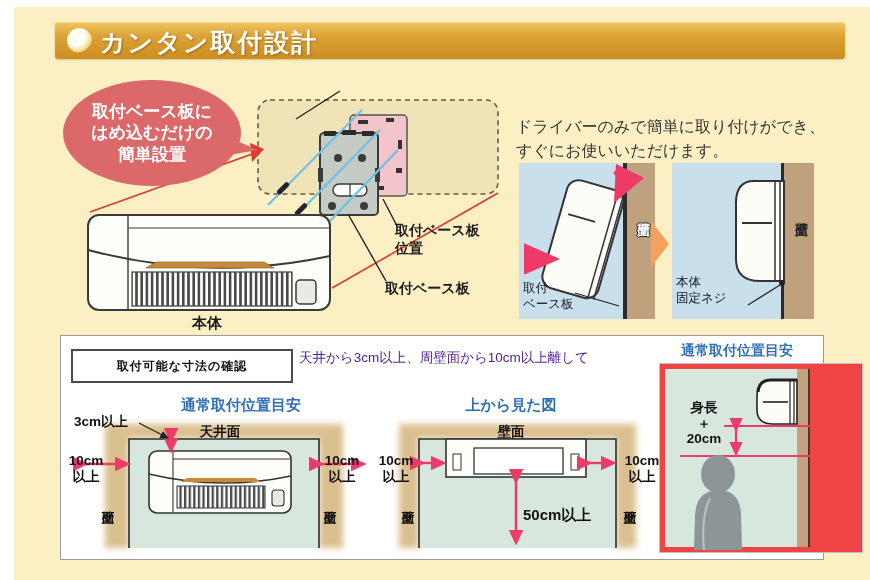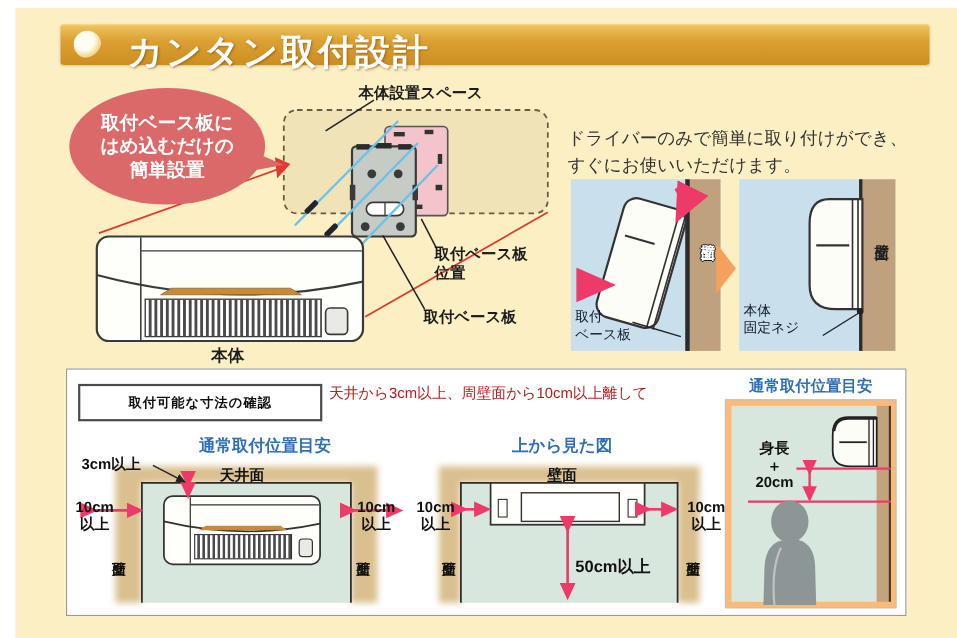--- a/index.html
+++ b/index.html
@@ -7,21 +7,21 @@
        font-family:"Liberation Sans","DejaVu Sans",sans-serif;background:#ffffff;}
   .abs{position:absolute;}
   .bg{left:14px;top:7px;width:856px;height:573px;background:#FBEFC3;}
 
   
   .hbar{left:55px;top:22px;width:790px;height:37px;border-radius:3px;
         background:linear-gradient(180deg,#EFC661 0%,#DCA033 40%,#CC8E21 100%);
         box-shadow:inset 0 1px 0 #F7DC8E, 0 1px 2px rgba(120,80,0,.25);}
   .hbullet{left:67px;top:28px;width:25px;height:25px;border-radius:50%;
         background:radial-gradient(circle at 38% 35%,#FFFDF2 0 40%,#F2D481 68%,rgba(242,212,129,0) 72%);}
-  .htitle{left:116px;top:26px;font-size:32px;font-weight:bold;color:#ffffff;
+  .htitle{left:100px;top:26px;font-size:25px;font-weight:bold;color:#ffffff;
         letter-spacing:2px;text-shadow:1px 1px 2px rgba(120,70,0,.55);}
 
   
   .bubble{left:63px;top:80px;width:178px;height:106px;background:#DC6969;border-radius:50%;
         display:flex;flex-direction:column;align-items:center;justify-content:center;
         color:#fff;font-weight:bold;font-size:17px;line-height:1.25;text-align:center;z-index:3;}
 
   .lbl{color:#1c1c1c;font-weight:bold;white-space:nowrap;z-index:4;}
   .lbl14{font-size:14px;} .lbl15{font-size:15px;}
 
@@ -40,28 +40,28 @@
   .oarrow{left:651px;top:221px;width:0;height:0;z-index:3;
         border-top:23px solid transparent;border-bottom:23px solid transparent;
         border-left:18px solid #F5A05C;}
 
   
   .panel{left:60px;top:335px;width:762px;height:223px;background:#ffffff;
         border:1px solid #9a9a9a;z-index:2;}
   .titlebox{position:absolute;left:10px;top:13px;width:218px;height:30px;border:2px solid #4a4a4a;
         display:flex;align-items:center;justify-content:center;font-size:12px;font-weight:bold;
         color:#111;letter-spacing:1px;}
-  .note{position:absolute;left:238px;top:12px;font-size:13.5px;color:#b91c1c;line-height:1.55;}
+  .note{position:absolute;left:238px;top:12px;font-size:13.5px;color:#4c1d95;line-height:1.55;}
   .bluecap{position:absolute;color:#2F6FB5;font-weight:bold;font-size:15px;text-align:center;}
   .plbl{position:absolute;color:#111;font-weight:bold;white-space:nowrap;z-index:6;}
   .clr{font-size:13.5px;text-align:center;line-height:1.2;}
   .pv{writing-mode:vertical-rl;text-orientation:upright;font-size:12.5px;letter-spacing:2px;}
 
-  .gpanel{position:absolute;left:598px;top:27px;width:154px;height:188px;background:#fdba74;
-        border:1px solid #c0c0c0;}
+  .gpanel{position:absolute;left:598px;top:27px;width:154px;height:188px;background:#ef4444;
+        border:1px solid #c0c0c0;padding-left:48px;}
   .gteal{position:absolute;left:5px;top:5px;width:132px;height:178px;background:#D7E7DE;}
   .gwall{position:absolute;left:137px;top:5px;width:13px;height:178px;background:#C2A37E;
         border-right:2px solid #4a3a28;box-sizing:border-box;}
   svg{position:absolute;overflow:visible;}
 </style>
 </head>
 <body>
 <div id="app">
 
   <div class="abs bg"></div>
@@ -138,21 +138,20 @@
       <rect x="296" y="280" width="20" height="24" rx="4" fill="#E9E9E5" stroke="#3a3a3a" stroke-width="1.5"></rect>
     </g>
   </svg>
 
   <div class="abs bubble">
     <span>取付ベース板に</span>
     <span>はめ込むだけの</span>
     <span>簡単設置</span>
   </div>
 
-  <div class="abs lbl lbl14" style="left:326px;top:76px">本体設置スペース</div>
   <div class="abs lbl lbl14" style="left:395px;top:222px">取付ベース板</div>
   <div class="abs lbl lbl14" style="left:395px;top:240px">位置</div>
   <div class="abs lbl lbl14" style="left:385px;top:280px">取付ベース板</div>
   <div class="abs lbl lbl15" style="left:192px;top:314px">本体</div>
 
   <div class="abs rdesc">
     <div>ドライバーのみで簡単に取り付けができ、</div>
     <div>すぐにお使いいただけます。</div>
   </div>
 

